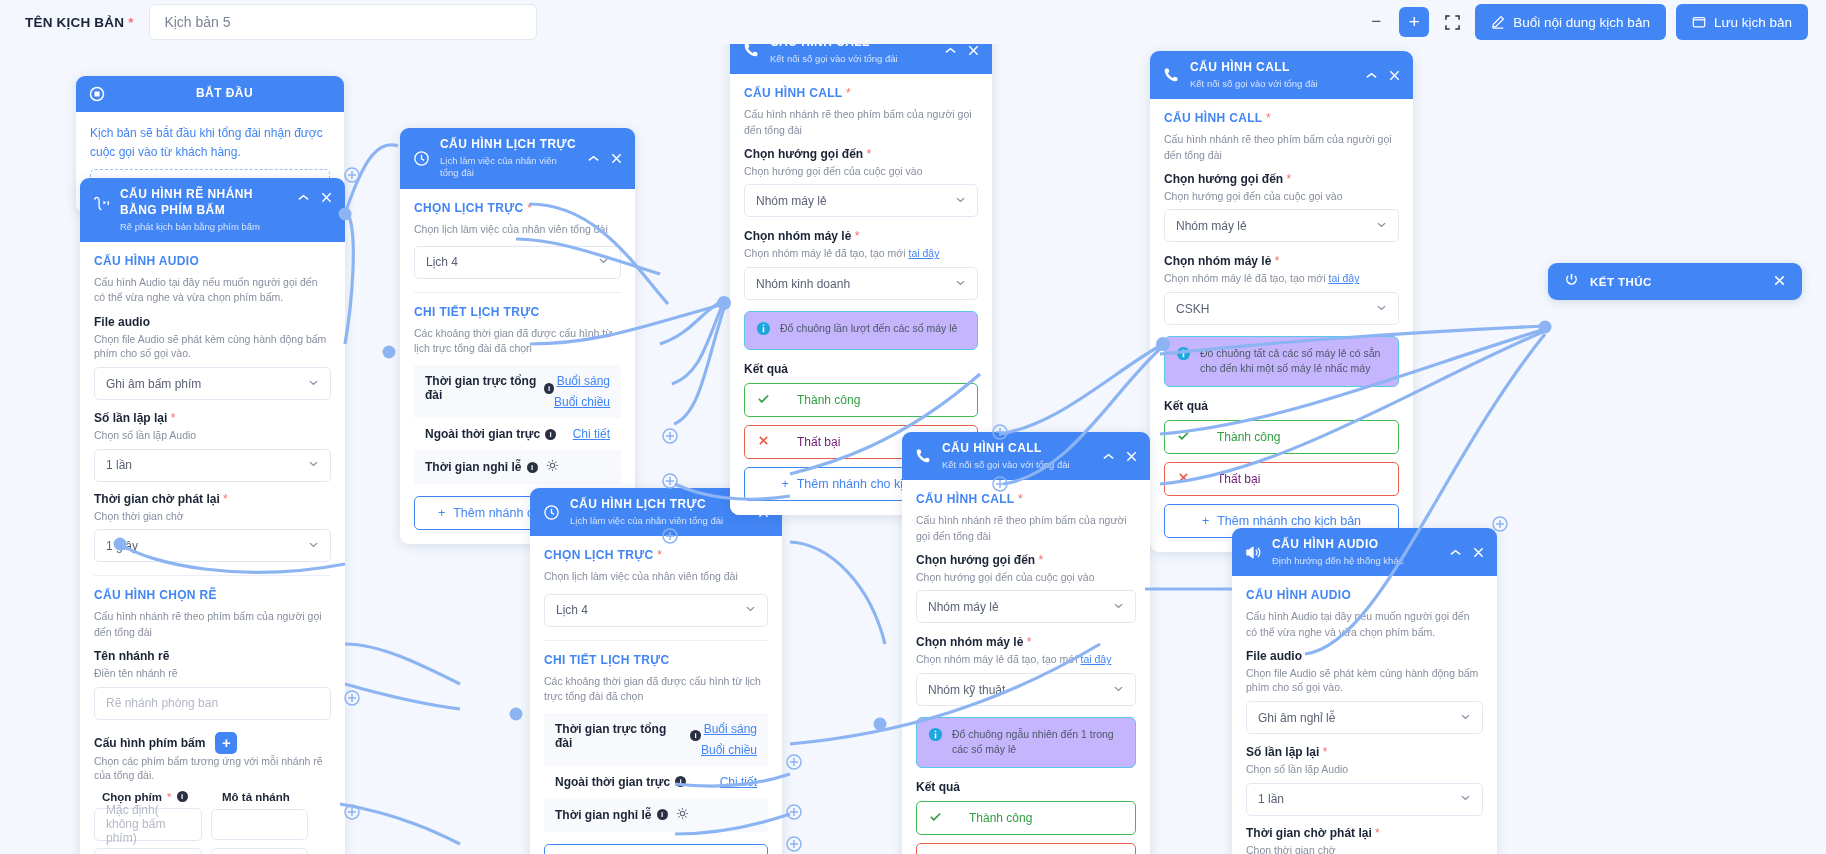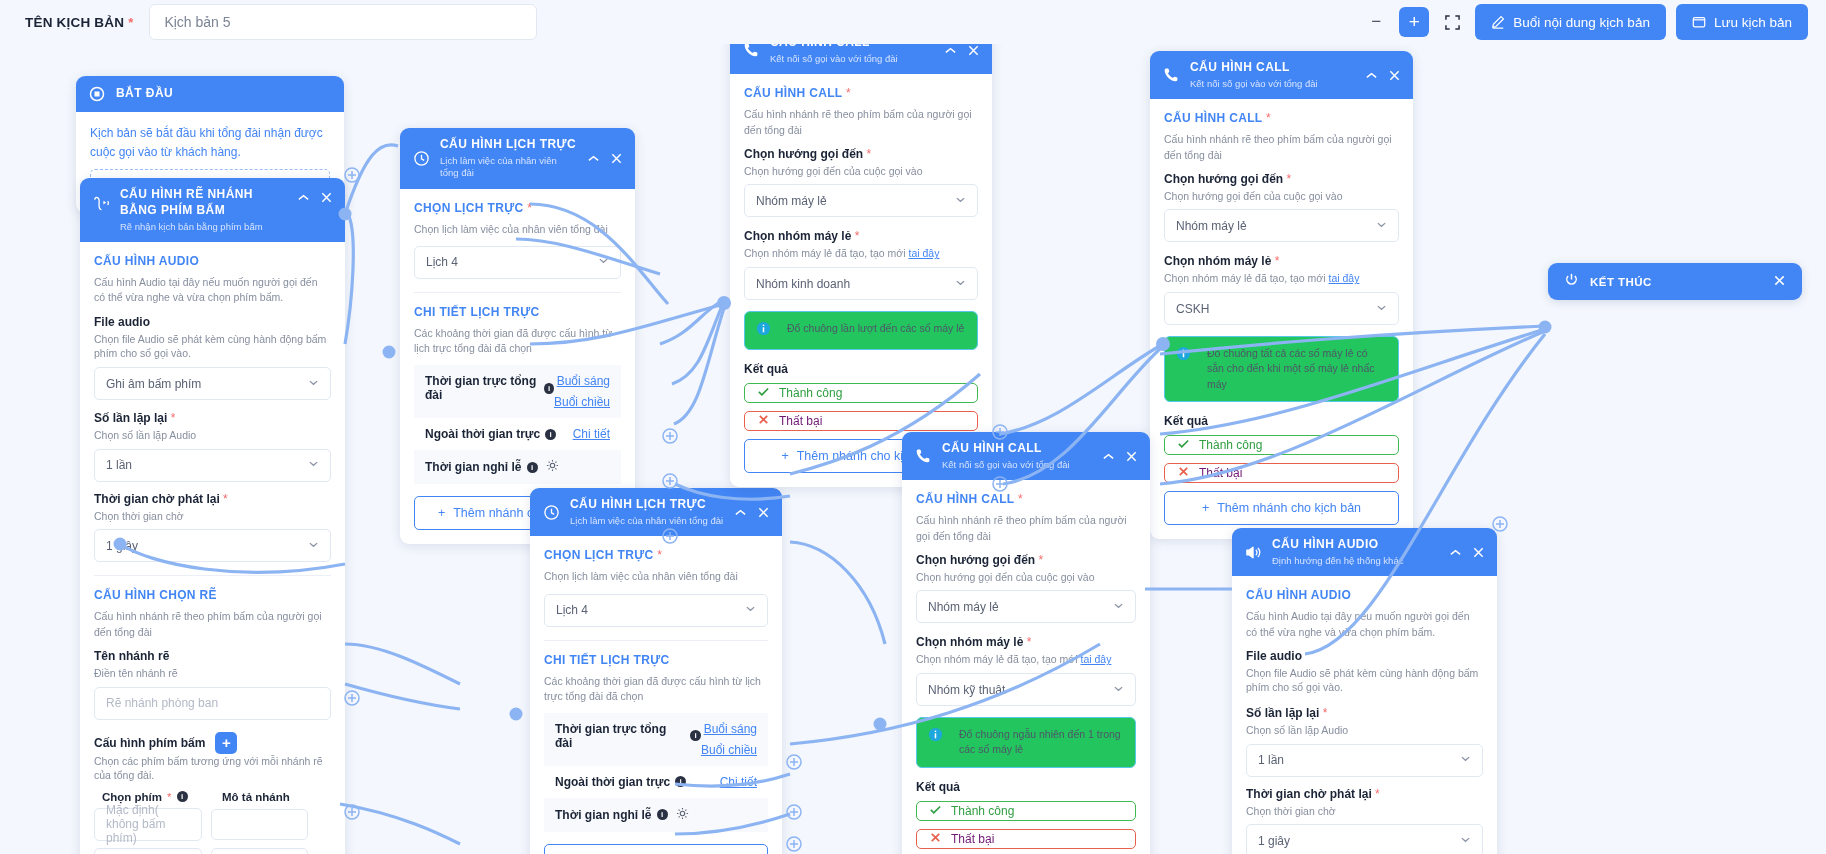--- a/index.html
+++ b/index.html
@@ -74,30 +74,30 @@
   }
   .textinput { color: #b3b9c6; cursor: text; }
   .select .cv { flex: 1; }
   .chev { flex: none; color: #8a93a5; }
   .row2 { display: flex; gap: 10px; flex-direction: column; }
   .row2 > div { flex: 1; min-width: 0; }
   .divider { height: 1px; background: #eceff5; margin: 13px 0 12px; }
   .link { color: #4285f4; text-decoration: underline; cursor: pointer; }
 
   .infobox {
-    border: 1px solid #59c8e8; background: #22c55e; border-radius: 6px;
-    padding: 9px 11px; display: flex; gap: 16px; align-items: flex-start;
+    border: 1px solid #59c8e8; background: #c4b5fd; border-radius: 6px;
+    padding: 9px 11px; display: flex; gap: 9px; align-items: flex-start;
     font-size: 10.5px; color: #4e5768; line-height: 1.45; margin: 11px 0 0;
   }
   .infobox .ii { flex: none; margin-top: 0px; }
 
   .resultlabel { font-size: 12px; font-weight: bold; color: #1b2436; margin: 12px 0 7px; }
   .resbox {
-    height: 20px; border-radius: 5px; display: flex; align-items: center; gap: 9px;
-    padding: 2px 12px; font-size: 12px; margin-bottom: 8px;
+    height: 20px; border-radius: 5px; display: flex; align-items: center; gap: 27px;
+    padding: 16px 12px; font-size: 12px; margin-bottom: 8px;
   }
   .res-ok { border: 1px solid #3fb950; color: #2f9e41; }
   .res-fail { border: 1px solid #e8604c; color: #701a75; }
 
   .addbtn {
     height: 34px; border: 1px solid #4285f4; color: #4285f4; border-radius: 5px;
     display: flex; align-items: center; justify-content: center; gap: 8px;
     font-size: 12.5px; cursor: pointer; background: #fff; margin-top: 6px;
   }
 
@@ -105,21 +105,21 @@
   .srow { display: flex; align-items: flex-start; padding: 9px 11px; font-size: 12px; }
   .srow.alt { background: #f7f9fd; }
   .srow .sl { flex: 1; font-weight: bold; color: #1b2436; display: flex; align-items: center; gap: 5px; }
   .srow .sr { text-align: right; }
   .srow .sr div { margin-bottom: 7px; }
   .srow .sr div:last-child { margin-bottom: 0; }
   .iinfo { display: inline-flex; width: 11px; height: 11px; border-radius: 50%; background: #2a3142; color: #fff;
     font-size: 8px; align-items: center; justify-content: center; font-weight: bold; font-style: normal; }
 
   
-  .startnode .nhead { min-height: 36px; }
+  .startnode .nhead { min-height: 36px; text-align: center; }
   .startbody { padding: 12px 14px; font-size: 12px; color: #4285f4; line-height: 1.55; }
   .startinput { margin-top: 8px; height: 32px; border: 1px dashed #9dbdf5; border-radius: 5px; }
 
   
   .endnode {
     position: absolute; background: #4285f4; border-radius: 9px; color: #fff;
     display: flex; align-items: center; gap: 11px; padding: 0 16px; height: 37px;
     box-shadow: 0 2px 10px rgba(28,53,110,.16);
   }
   .endnode .etxt { flex: 1; font-size: 11.5px; font-weight: bold; letter-spacing: .45px; }
@@ -272,21 +272,21 @@
       <div class="hicon" style="margin-top:7px;">
         <svg width="19" height="19" viewBox="0 0 20 20" fill="none" stroke="#fff" stroke-width="1.4">
           <path d="M3 6c0-1.5 1-2.5 2-2.5S7.5 5 7.5 7c0 2.5-1 9.5 2.5 9.5"></path>
           <path d="M12 7l3 2-3 2z" fill="#fff" stroke="none"></path>
           <path d="M16.5 7.5c1 1 1 3 0 4"></path>
           </svg>
       </div>
       <div class="htxt">
         <div class="htitle">CẤU HÌNH RẼ NHÁNH</div>
         <div class="htitle">BẰNG PHÍM BẤM</div>
-        <div class="hsub">Rẽ nhận kịch bản bằng phím bấm</div>
+        <div class="hsub">Rẽ phát kịch bản bằng phím bấm</div>
       </div>
       <div class="hacts" style="margin-top:3px;">
         <div class="hact">
           <svg width="13" height="13" viewBox="0 0 14 14" fill="none" stroke="#fff" stroke-width="1.6">
               <path d="M2 9l5-4 5 4"></path>
             </svg>
           </div>
         <div class="hact">
           <svg width="13" height="13" viewBox="0 0 14 14" fill="none" stroke="#fff" stroke-width="1.6">
               <path d="M2.5 2.5l9 9M11.5 2.5l-9 9"></path>
@@ -781,20 +781,26 @@
               <path d="M2.5 2.5l9 9M11.5 2.5l-9 9"></path>
             </svg>
           </div>
       </div>
     </div>
     <div class="nbody">
       <div class="sect-title">CẤU HÌNH AUDIO</div>
       <div class="helper">Cấu hình Audio tại đây nếu muốn người gọi đến có thể vừa nghe và vừa chọn phím bấm.</div>
       <div class="flabel">File audio</div>
       <div class="fsubhelp">Chọn file Audio sẽ phát kèm cùng hành động bấm phím cho số gọi vào.</div>
+      <div class="select">
+        <span class="cv">Ghi âm nghỉ lễ</span>
+        <span class="chev"><svg width="11" height="11" viewBox="0 0 12 12" fill="none" stroke="#8a93a5" stroke-width="1.4">
+              <path d="M2 4.5l4 3.5 4-3.5"></path>
+            </svg></span>
+      </div>
       <div class="row2" style="margin-top:11px;">
         <div>
           <div class="flabel"><span>Số lần lặp lại</span> <span class="req">*</span></div>
           <div class="fsubhelp">Chọn số lần lặp Audio</div>
           <div class="select">
             <span class="cv">1 lần</span>
             <span class="chev"><svg width="11" height="11" viewBox="0 0 12 12" fill="none" stroke="#8a93a5" stroke-width="1.4">
                   <path d="M2 4.5l4 3.5 4-3.5"></path>
                 </svg></span>
           </div>

